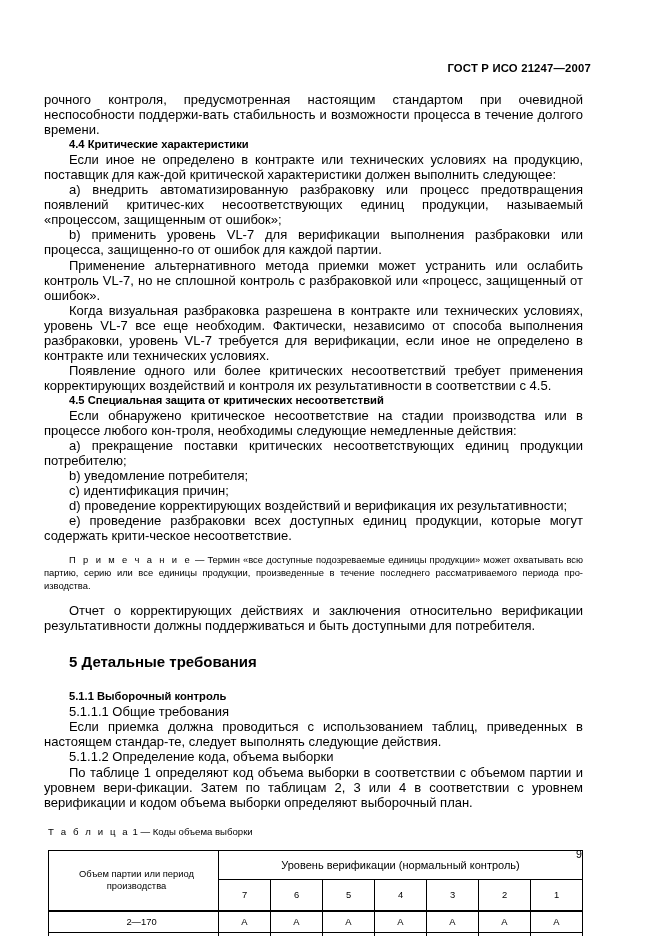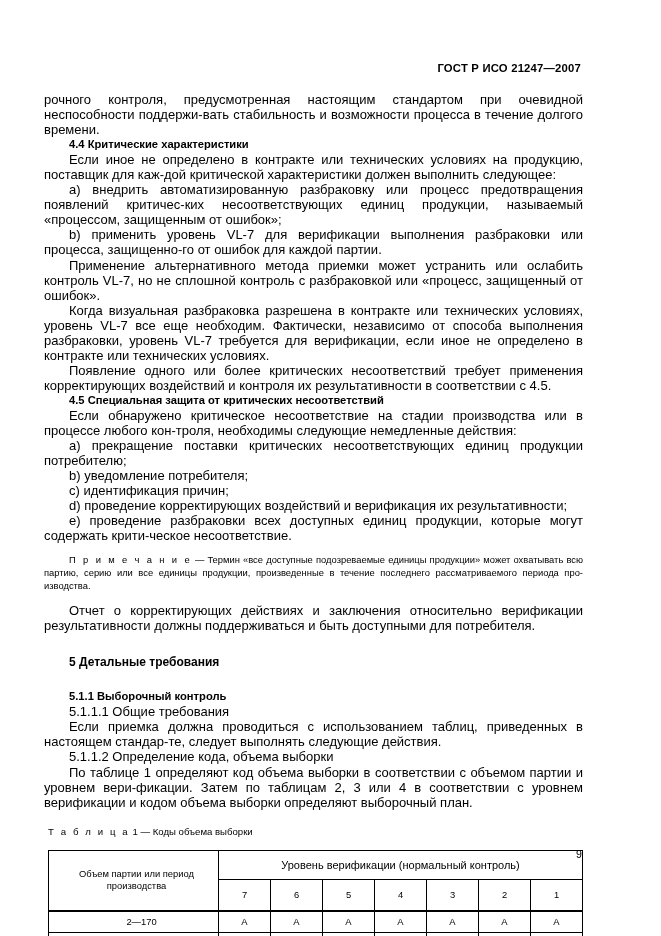--- a/index.html
+++ b/index.html
@@ -16,21 +16,21 @@
     position: relative;
     width: 661px;
     height: 936px;
     background: #ffffff;
     overflow: hidden;
     box-sizing: border-box;
   }
   .page-header {
     position: absolute;
     top: 62px;
-    right: 80px;
+    right: 70px;
     font-size: 11.3px;
     font-weight: bold;
     letter-spacing: 0.2px;
     white-space: nowrap;
   }
   .content {
     position: absolute;
     left: 44px;
     top: 92px;
     width: 539px;
@@ -55,21 +55,21 @@
   h3.head {
     margin: 0;
     font-size: 11.2px;
     font-weight: bold;
     line-height: 15.05px;
     text-indent: 25px;
     text-align: left;
   }
   h2.sec-major {
     margin: 0;
-    font-size: 12px;
+    font-size: 15px;
     font-weight: bold;
     line-height: 16px;
     text-indent: 25px;
     text-align: left;
   }
   h4.sub {
     margin: 0;
     font-size: 11.2px;
     font-weight: bold;
     line-height: 15.05px;

